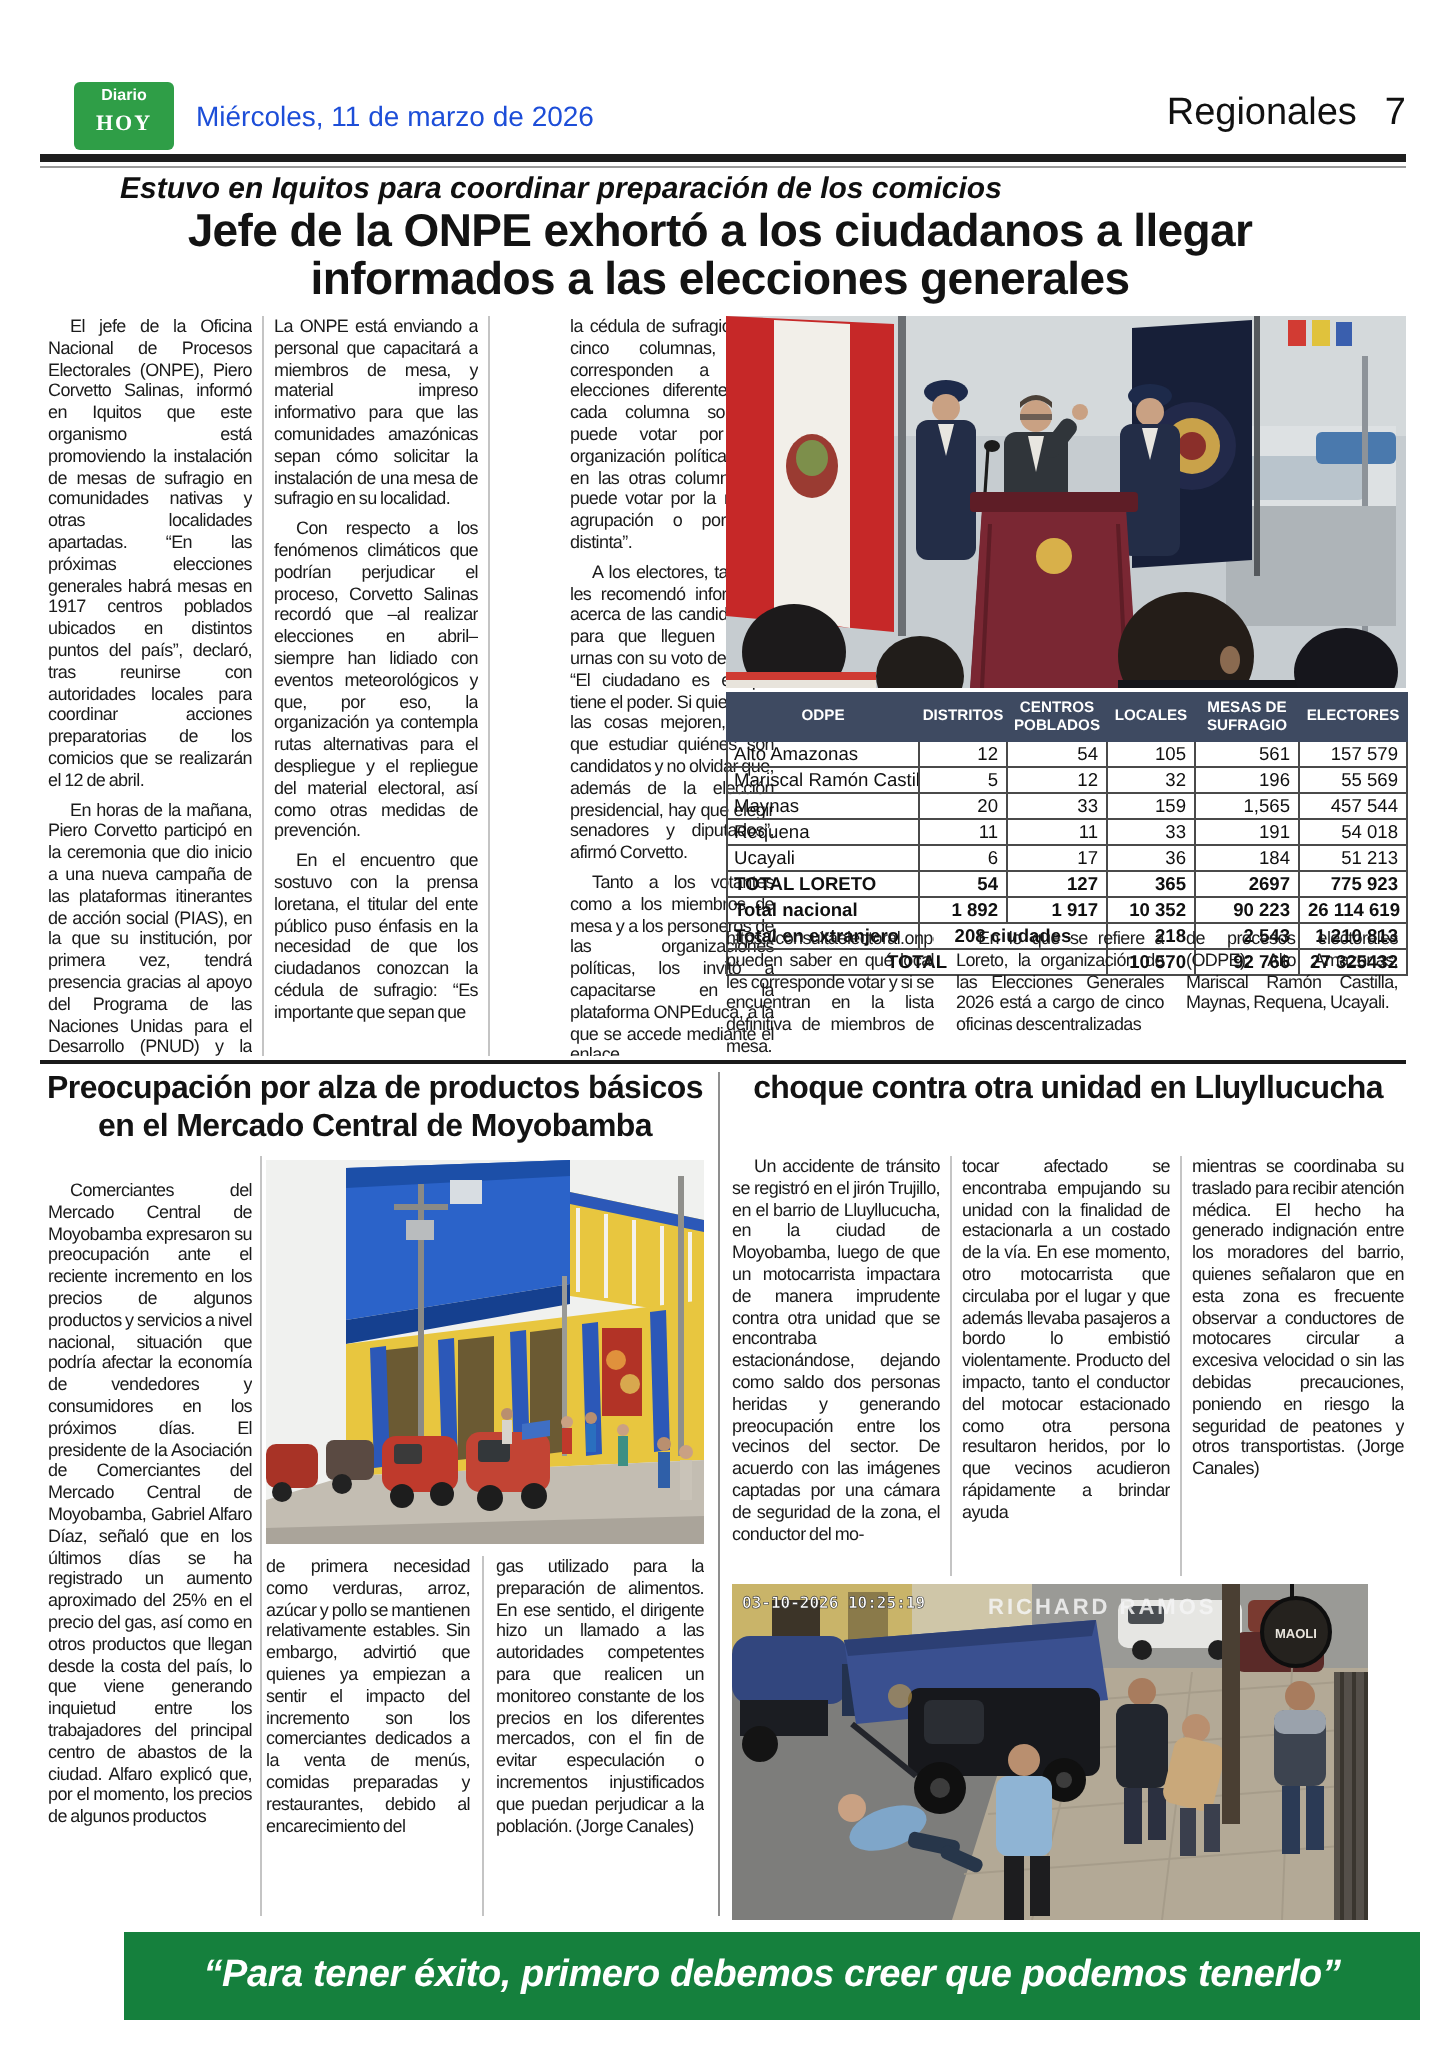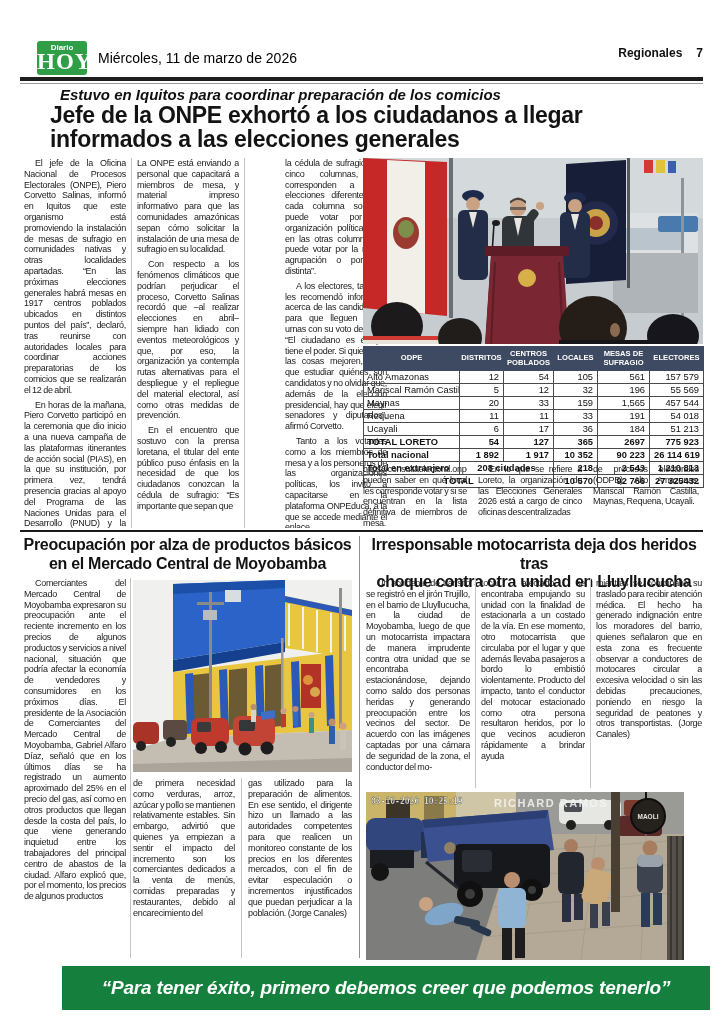--- a/index.html
+++ b/index.html
@@ -2,31 +2,31 @@
 <html><head>
 <meta charset="utf-8">
 <style>
   html,body{margin:0;padding:0;background:#ffffff;}
   #page{position:relative;width:723px;height:1024px;background:#ffffff;overflow:hidden;
         font-family:"Liberation Sans",sans-serif;color:#1c1c1c;}
   
   .logo{position:absolute;left:37px;top:41px;width:50px;height:34px;background:#2f9e47;
         border-radius:3px;text-align:center;color:#fff;}
   .logo .sm{display:block;font-size:8px;font-weight:bold;line-height:10px;margin-top:2px;}
-  .logo .big{display:block;font-family:"Liberation Serif",serif;font-size:23px;font-weight:bold;
+  .logo .big{display:block;font-family:"Liberation Serif",serif;font-size:11px;font-weight:bold;
         letter-spacing:1px;line-height:18px;}
-  .date{position:absolute;left:98px;top:50px;font-size:14px;color:#000000;}
-  .section{position:absolute;right:20px;top:46px;font-size:12px;font-weight:bold;color:#111;}
+  .date{position:absolute;left:98px;top:50px;font-size:14px;color:#1d4ed8;}
+  .section{position:absolute;right:20px;top:46px;font-size:19px;font-weight:normal;color:#111;}
   .section .num{margin-left:14px;}
   .rule-thick{position:absolute;left:20px;top:77px;width:683px;height:4px;background:#1e1e1e;}
   .rule-thin{position:absolute;left:20px;top:83px;width:683px;height:1px;background:#9a9a9a;}
   
   .kicker{position:absolute;left:60px;top:86px;width:600px;text-align:left;
         font-size:15px;font-weight:bold;font-style:italic;color:#101010;}
-  .headline{position:absolute;left:50px;top:103px;width:620px;
+  .headline{position:absolute;left:50px;top:103px;width:620px;text-align:center;
         font-size:23px;font-weight:bold;line-height:24px;letter-spacing:-0.3px;color:#131313;}
   .col{position:absolute;text-align:justify;font-size:9px;line-height:10.8px;
         letter-spacing:-0.3px;word-spacing:-0.5px;color:#1b1b1b;overflow:hidden;}
   .col p{margin:0 0 4px 0;}
   .col p.ind{text-indent:11px;}
   .vrule{position:absolute;width:1px;background:#c4c4c4;}
   
   table.odpe{position:absolute;left:363px;top:346px;width:340px;border-collapse:collapse;
         font-size:9.3px;color:#101010;table-layout:fixed;}
   table.odpe th{background:#3e4a61;color:#ffffff;font-size:7.6px;font-weight:bold;
@@ -264,21 +264,21 @@
     <p>de procesos electorales (ODPE): Alto Amazonas, Mariscal Ramón Castilla, Maynas, Requena, Ucayali.</p>
   </div>
 
   <div class="hdiv"></div>
   <div class="vdiv"></div>
 
   <div class="sub-headline" style="left:20px;top:536px;width:335px;">
     <div>Preocupación por alza de productos básicos</div>
     <div>en el Mercado Central de Moyobamba</div>
   </div>
-  <div class="col" style="left:24px;top:578px;width:102px;height:380px;">
+  <div class="col" style="left:24px;top:590px;width:102px;height:380px;">
     <p class="ind">Comerciantes del Mercado Central de Moyobamba expresaron su preocupación ante el reciente incremento en los precios de algunos productos y servicios a nivel nacional, situación que podría afectar la economía de vendedores y consumidores en los próximos días. El presidente de la Asociación de Comerciantes del Mercado Central de Moyobamba, Gabriel Alfaro Díaz, señaló que en los últimos días se ha registrado un aumento aproximado del 25% en el precio del gas, así como en otros productos que llegan desde la costa del país, lo que viene generando inquietud entre los trabajadores del principal centro de abastos de la ciudad. Alfaro explicó que, por el momento, los precios de algunos productos</p>
   </div>
   <div class="vrule" style="left:130px;top:578px;height:380px;"></div>
 
   <svg class="photo" style="left:133px;top:580px;" width="219" height="192" viewBox="0 0 219 192">
     <rect x="0" y="0" width="219" height="192" fill="#f0f1ef"></rect>
 
     <polygon points="40,4 152,0 152,62 40,80" fill="#2b63c9"></polygon>
     <polygon points="40,4 152,0 152,8 40,14" fill="#1c4fa8"></polygon>
     <rect x="92" y="10" width="16" height="12" fill="#d8dde2"></rect>
@@ -360,21 +360,20 @@
 
   <div class="col" style="left:133px;top:778px;width:102px;height:180px;">
     <p>de primera necesidad como verduras, arroz, azúcar y pollo se mantienen relativamente estables. Sin embargo, advirtió que quienes ya empiezan a sentir el impacto del incremento son los comerciantes dedicados a la venta de menús, comidas preparadas y restaurantes, debido al encarecimiento del</p>
   </div>
   <div class="vrule" style="left:241px;top:778px;height:180px;"></div>
   <div class="col" style="left:248px;top:778px;width:104px;height:180px;">
     <p>gas utilizado para la preparación de alimentos. En ese sentido, el dirigente hizo un llamado a las autoridades competentes para que realicen un monitoreo constante de los precios en los diferentes mercados, con el fin de evitar especulación o incrementos injustificados que puedan perjudicar a la población. (Jorge Canales)</p>
   </div>
 
   <div class="sub-headline" style="left:362px;top:536px;width:344px;">
-    <div>Irresponsable motocarrista deja dos heridos tras</div>
     <div>choque contra otra unidad en Lluyllucucha</div>
   </div>
   <div class="col" style="left:366px;top:578px;width:104px;height:210px;">
     <p class="ind">Un accidente de tránsito se registró en el jirón Trujillo, en el barrio de Lluyllucucha, en la ciudad de Moyobamba, luego de que un motocarrista impactara de manera imprudente contra otra unidad que se encontraba estacionándose, dejando como saldo dos personas heridas y generando preocupación entre los vecinos del sector. De acuerdo con las imágenes captadas por una cámara de seguridad de la zona, el conductor del mo-</p>
   </div>
   <div class="vrule" style="left:475px;top:578px;height:210px;"></div>
   <div class="col" style="left:481px;top:578px;width:104px;height:210px;">
     <p>tocar afectado se encontraba empujando su unidad con la finalidad de estacionarla a un costado de la vía. En ese momento, otro motocarrista que circulaba por el lugar y que además llevaba pasajeros a bordo lo embistió violentamente. Producto del impacto, tanto el conductor del motocar estacionado como otra persona resultaron heridos, por lo que vecinos acudieron rápidamente a brindar ayuda</p>
   </div>
   <div class="vrule" style="left:590px;top:578px;height:210px;"></div>

